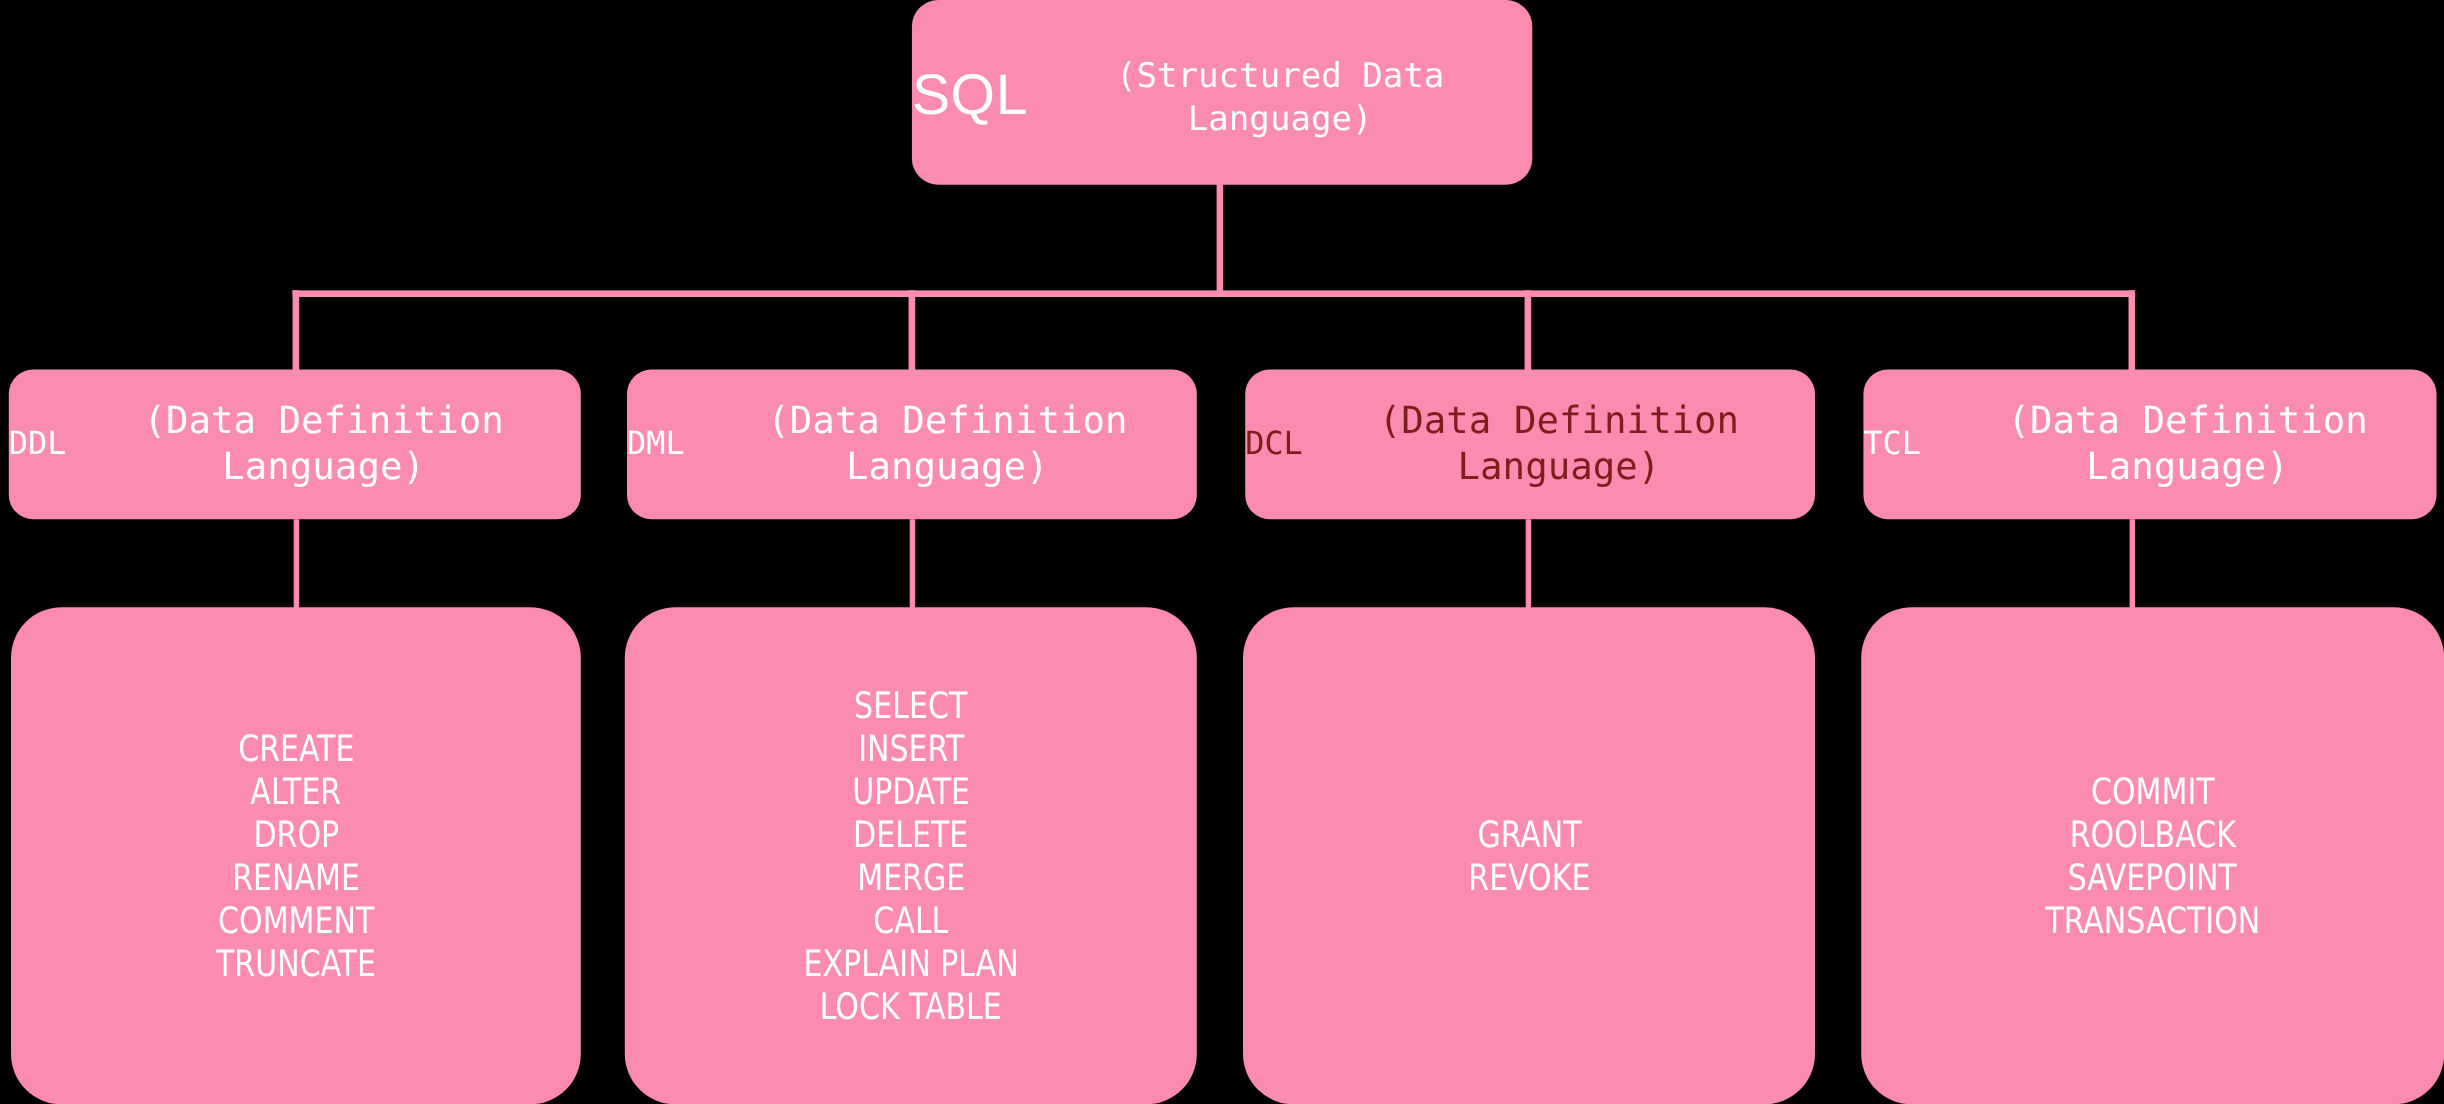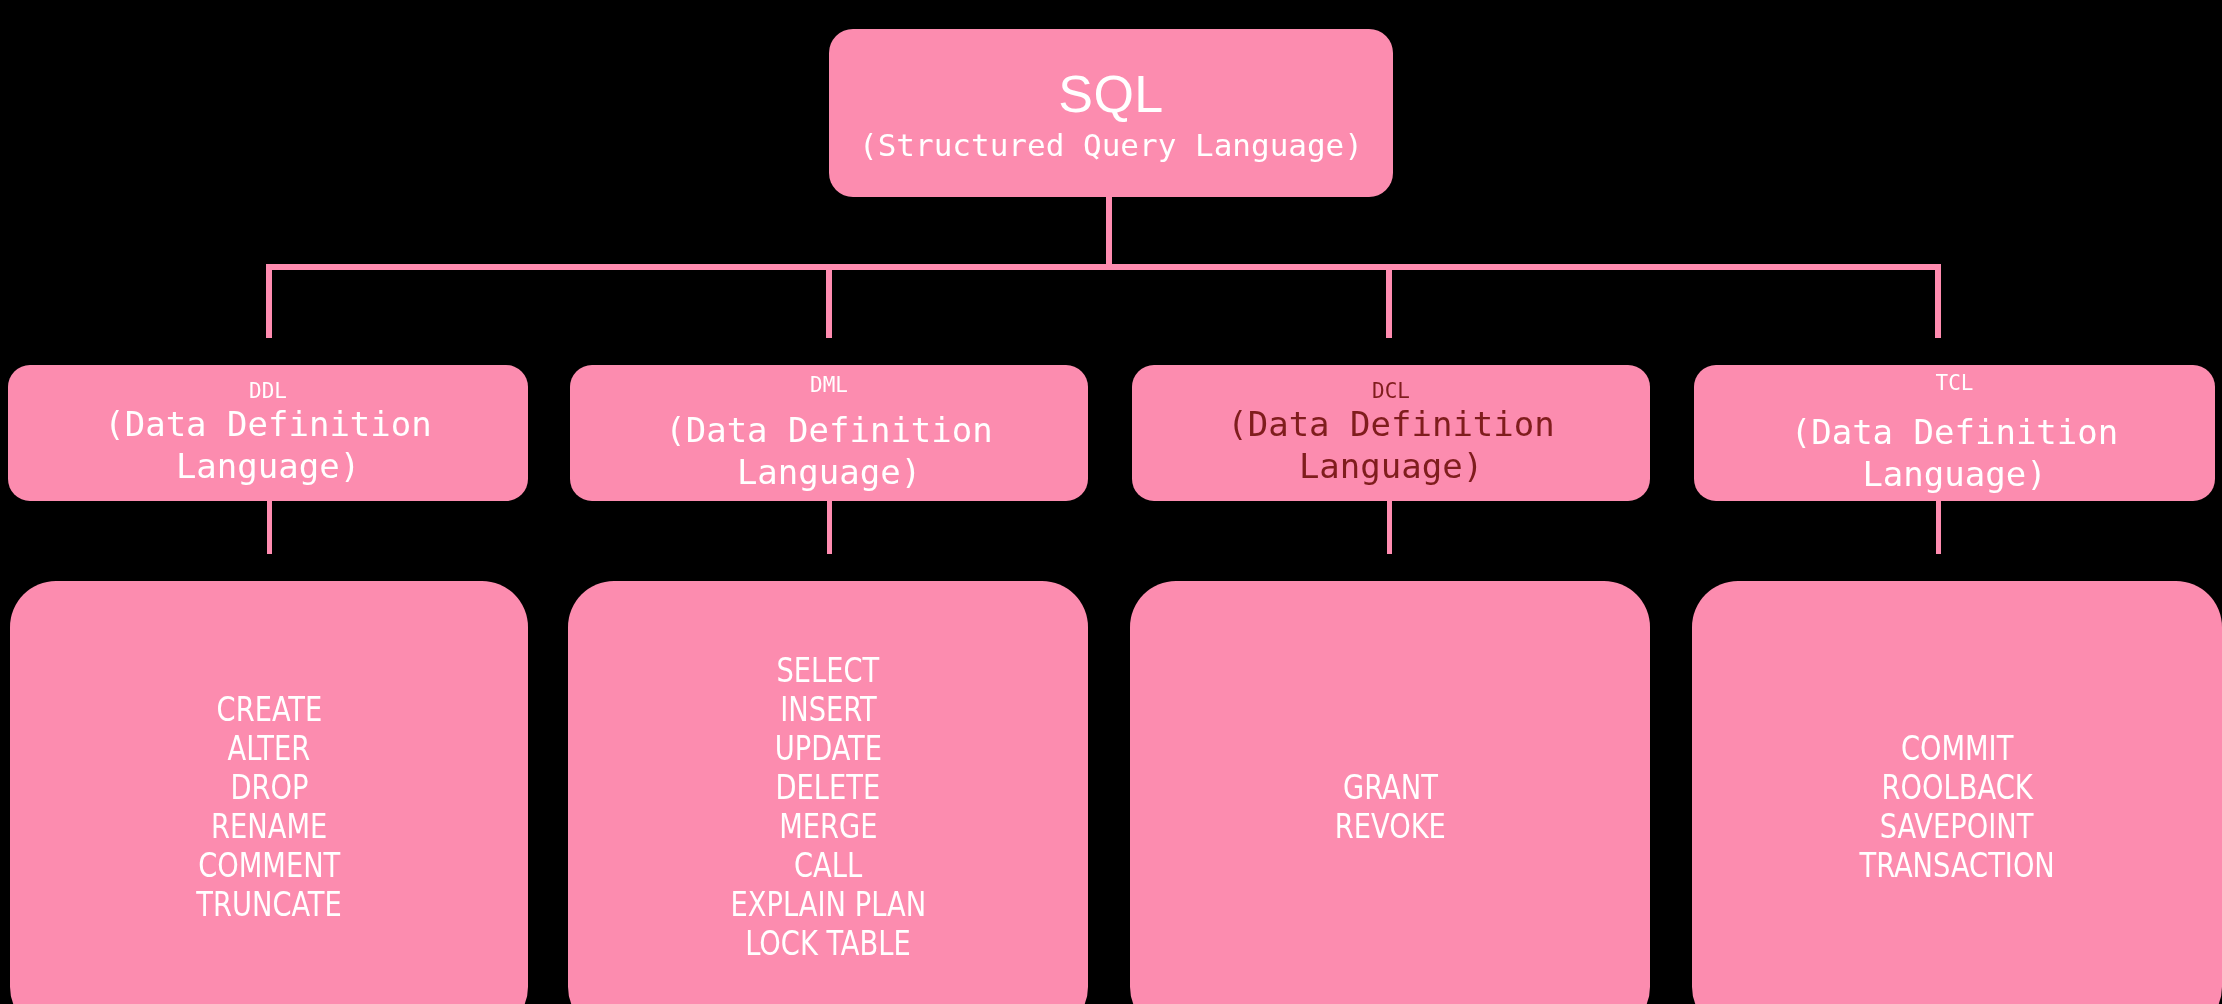--- a/index.html
+++ b/index.html
@@ -22,27 +22,26 @@
   .connector {
     position: absolute;
     background: #FF8CB0;
   }
 
   
   .node {
     position: absolute;
     background: #FC8CAF;
     display: flex;
-    flex-direction: column;
+    flex-direction: row;
     align-items: center;
     justify-content: center;
     color: #FFFFFF;
     text-align: center;
     overflow: hidden;
-    margin-top: 29px;
   }
 
   
   .node-root {
     border-radius: 24px;
     padding-top: 6px;
   }
   .root-title {
     font-family: "Liberation Sans", sans-serif;
     font-size: 52px;
@@ -57,21 +56,21 @@
     line-height: 1.25;
     margin-top: 4px;
   }
 
   
   .node-category {
     border-radius: 22px;
   }
   .cat-title {
     font-family: "DejaVu Sans Mono", monospace;
-    font-size: 21px;
+    font-size: 29px;
     line-height: 1.22;
   }
   .cat-subtitle {
     font-family: "DejaVu Sans Mono", monospace;
     font-size: 34px;
     line-height: 1.22;
   }
 
   
   .node-commands {
@@ -107,21 +106,21 @@
   <div class="connector" style="left: 1386px; top: 264px; width: 6px; height: 74px; background: rgb(255, 140, 176);"></div>
   <div class="connector" style="left: 1935px; top: 264px; width: 6px; height: 74px; background: rgb(255, 140, 176);"></div>
 
   <div class="connector" style="left: 267px; top: 472px; width: 5px; height: 82px; background: rgb(255, 140, 176);"></div>
   <div class="connector" style="left: 827px; top: 472px; width: 5px; height: 82px; background: rgb(255, 140, 176);"></div>
   <div class="connector" style="left: 1387px; top: 472px; width: 5px; height: 82px; background: rgb(255, 140, 176);"></div>
   <div class="connector" style="left: 1936px; top: 472px; width: 5px; height: 82px; background: rgb(255, 140, 176);"></div>
 
   <div class="node node-root" style="left: 829px; top: 0px; width: 564px; height: 168px; background: rgb(252, 140, 175); color: rgb(255, 255, 255);">
     <div class="root-title">SQL</div>
-    <div class="root-subtitle">(Structured Query Language)</div>
+    <div class="root-subtitle">(Structured Data Language)</div>
   </div>
 
   <div class="node node-category" style="left: 8px; top: 336px; width: 520px; height: 136px; background: rgb(252, 140, 175); color: rgb(255, 255, 255);">
     <div class="cat-title">DDL</div>
     <div class="cat-subtitle">(Data Definition Language)</div>
   </div>
 
   <div class="node node-category" style="left: 570px; top: 336px; width: 518px; height: 136px; background: rgb(252, 140, 175); color: rgb(255, 255, 255); gap: 12px;">
     <div class="cat-title">DML</div>
     <div class="cat-subtitle">(Data Definition Language)</div>

